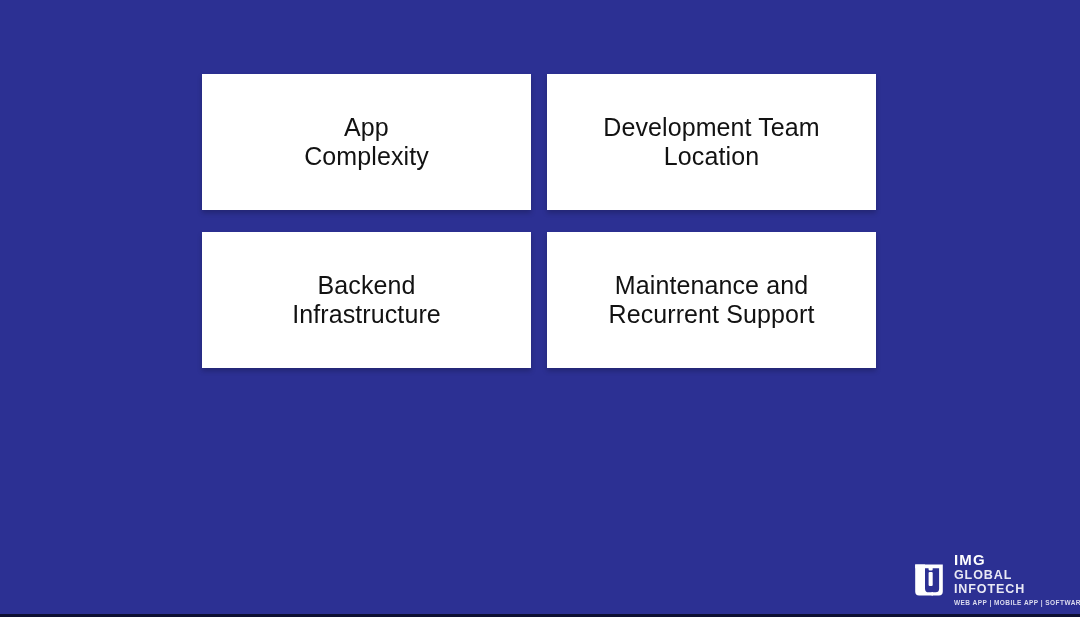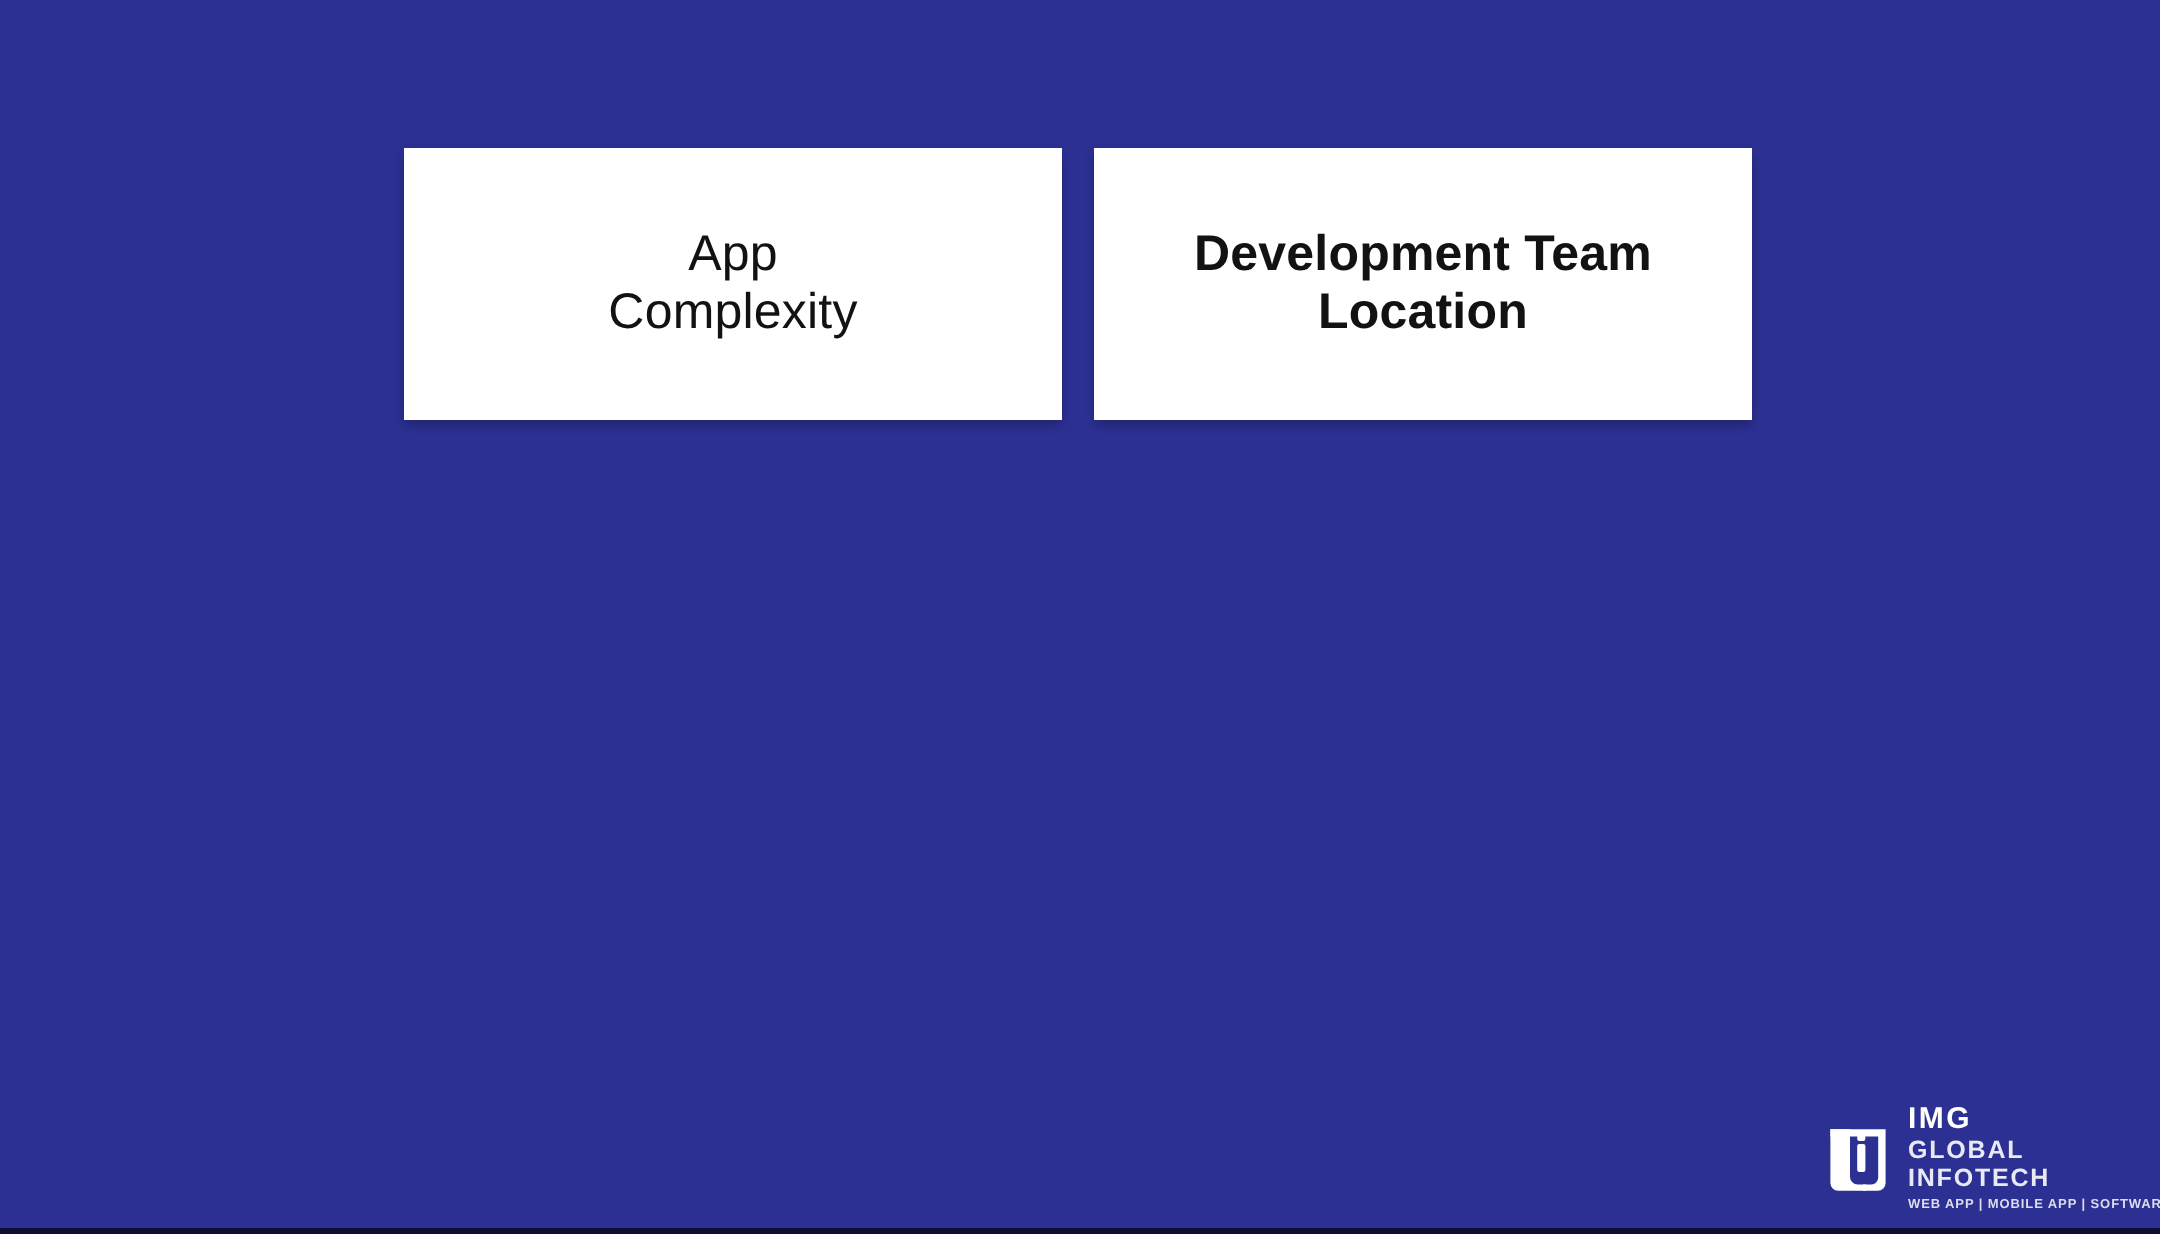--- a/index.html
+++ b/index.html
@@ -53,21 +53,21 @@
     font-family: "Liberation Sans", sans-serif;
     font-size: 25px;
     line-height: 29px;
     letter-spacing: 0.1px;
     white-space: pre-line;
     padding: 0 10px;
   }
 
   
   .card.weight-regular .card-label { font-weight: 400; }
-  .card.weight-semibold .card-label { font-weight: 700; }
+  .card.weight-semibold .card-label { font-weight: 400; }
 
   
   #logo {
     position: absolute;
     left: 912px;
     top: 552px;
     display: flex;
     align-items: center;
     gap: 8px;
   }
@@ -127,22 +127,30 @@
       <div class="card-label">App
 Complexity</div>
     </div>
 
 
     <div class="card weight-semibold">
       <div class="card-label">Development Team
 Location</div>
     </div>
 
+    <div class="card weight-semibold">
+      <div class="card-label">Backend
+Infrastructure</div>
+    </div>
 
 
+    <div class="card weight-semibold">
+      <div class="card-label">Maintenance and
+Recurrent Support</div>
+    </div>
 
   </div>
 
   <div id="logo">
 
     <svg id="logo-mark" viewBox="0 0 34 34" aria-hidden="true">
 
       <path d="M3.2 1.6 H13.0 V25.4 a3.9 3.9 0 0 0 3.9 3.9 H21.0 V32.4 H7.1
                a3.9 3.9 0 0 1 -3.9 -3.9 Z" fill="#ffffff"></path>
       <path d="M3.2 1.6 H30.8 a0 0 0 0 1 0 0 V28.5 a3.9 3.9 0 0 1 -3.9 3.9 H19.5

